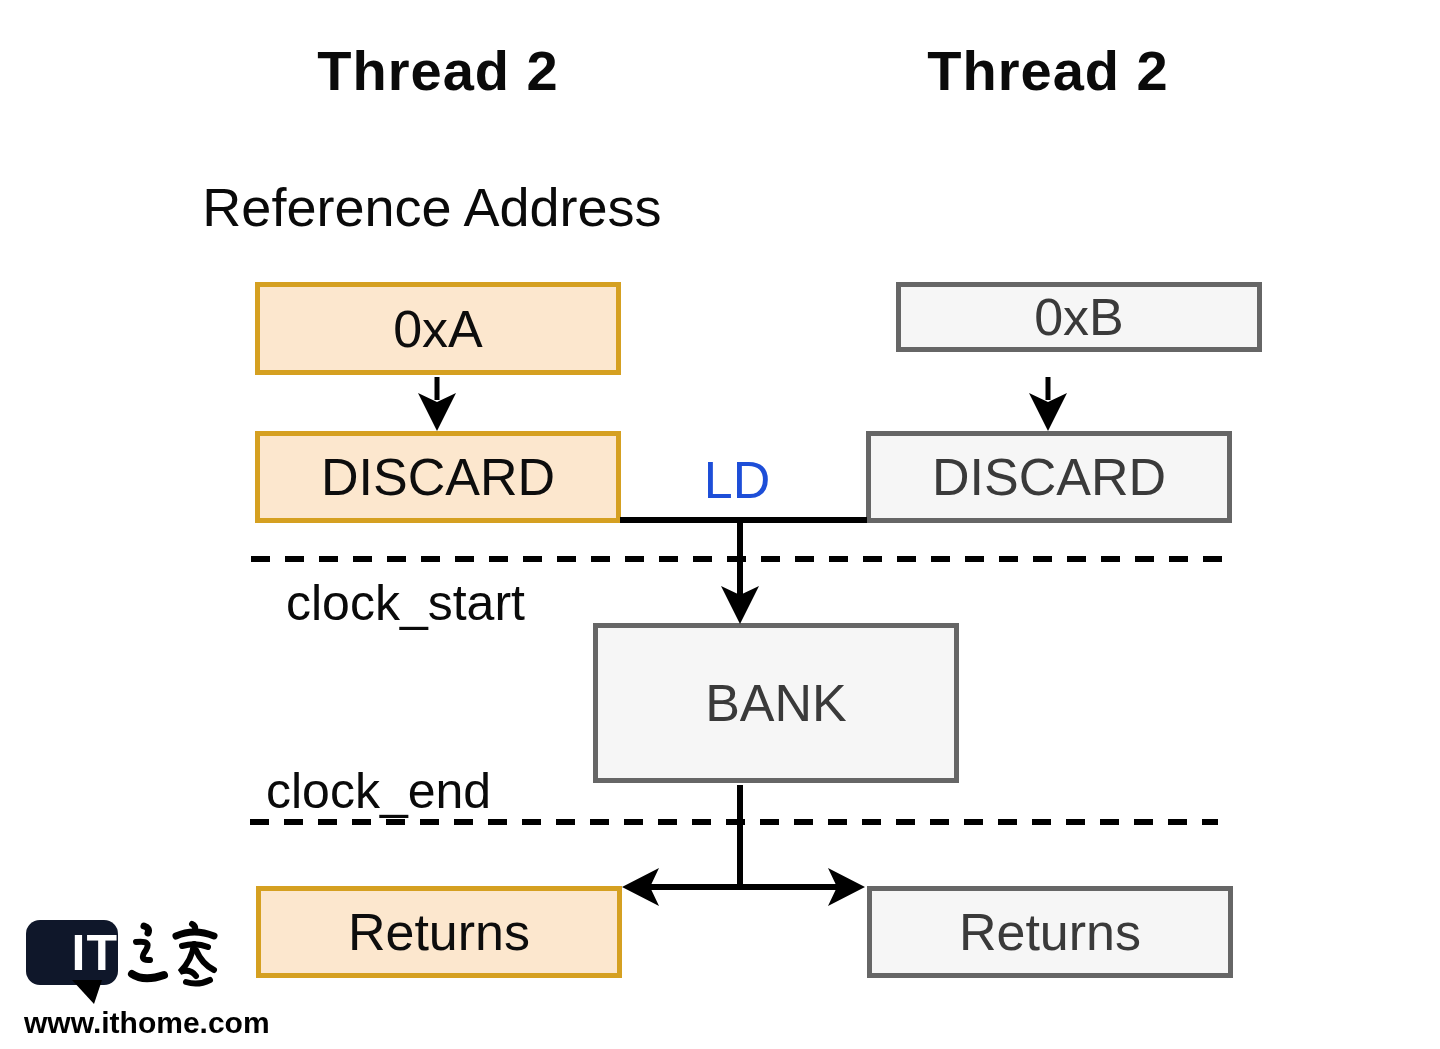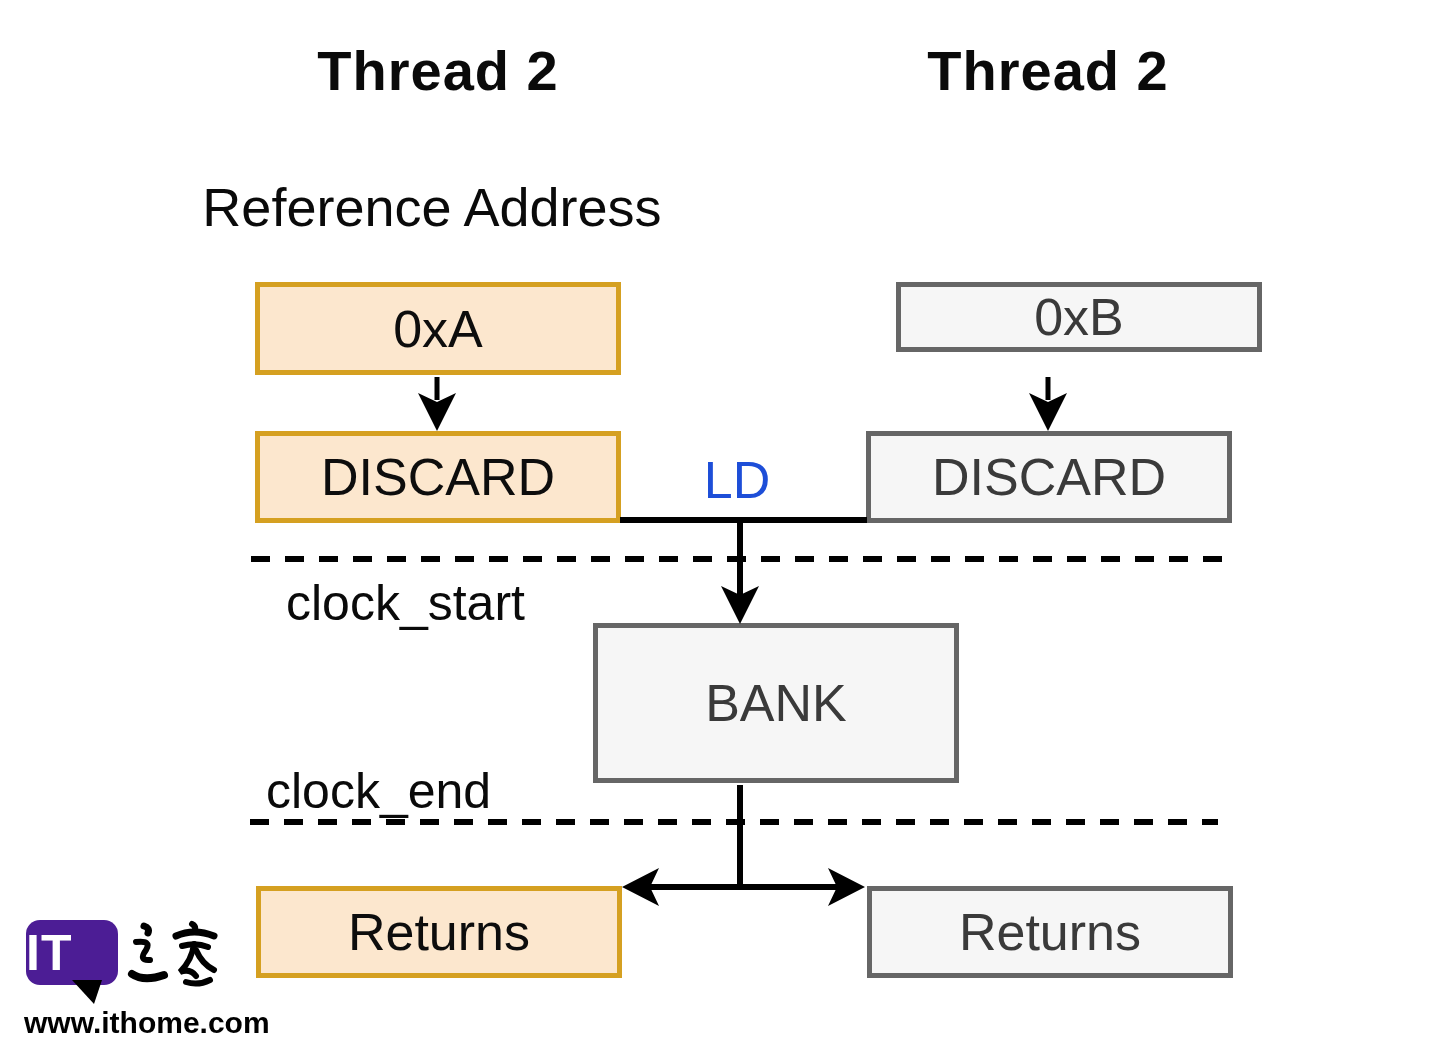--- a/index.html
+++ b/index.html
@@ -15,22 +15,22 @@
         font-size:52px;border-style:solid;border-width:5px;}
   .orange{background:#FCE7CE;border-color:#D5A021;color:#0d0d0d;}
   .gray{background:#F6F6F6;border-color:#666666;color:#3a3a3a;}
 
   .flowlabel{font-size:52px;color:#1d4ed8;text-align:center;}
   .clocklabel{font-size:50px;color:#0a0a0a;}
 
   #connector-layer{position:absolute;left:0;top:0;width:1440px;height:1049px;pointer-events:none;}
 
   
-  .wm-bubble{position:absolute;left:26px;top:920px;width:92px;height:65px;background:#4c1d95;border-radius:14px;
-             display:flex;align-items:center;justify-content:flex-start;}
+  .wm-bubble{position:absolute;left:26px;top:920px;width:92px;height:65px;background:#0f172a;border-radius:14px;
+             display:flex;align-items:center;justify-content:flex-end;}
   .wm-it{color:#fff;font-weight:bold;font-size:50px;letter-spacing:1px;}
   .wm-url{position:absolute;left:24px;top:1006px;width:220px;font-weight:bold;font-size:30px;color:#000;letter-spacing:0px;}
 </style>
 </head>
 <body>
 
 <div id="canvas">
 
   <div class="abs title" style="left:155px;top:38px;width:566px;">Thread 2</div>
   <div class="abs title" style="left:765px;top:38px;width:566px;">Thread 2</div>

